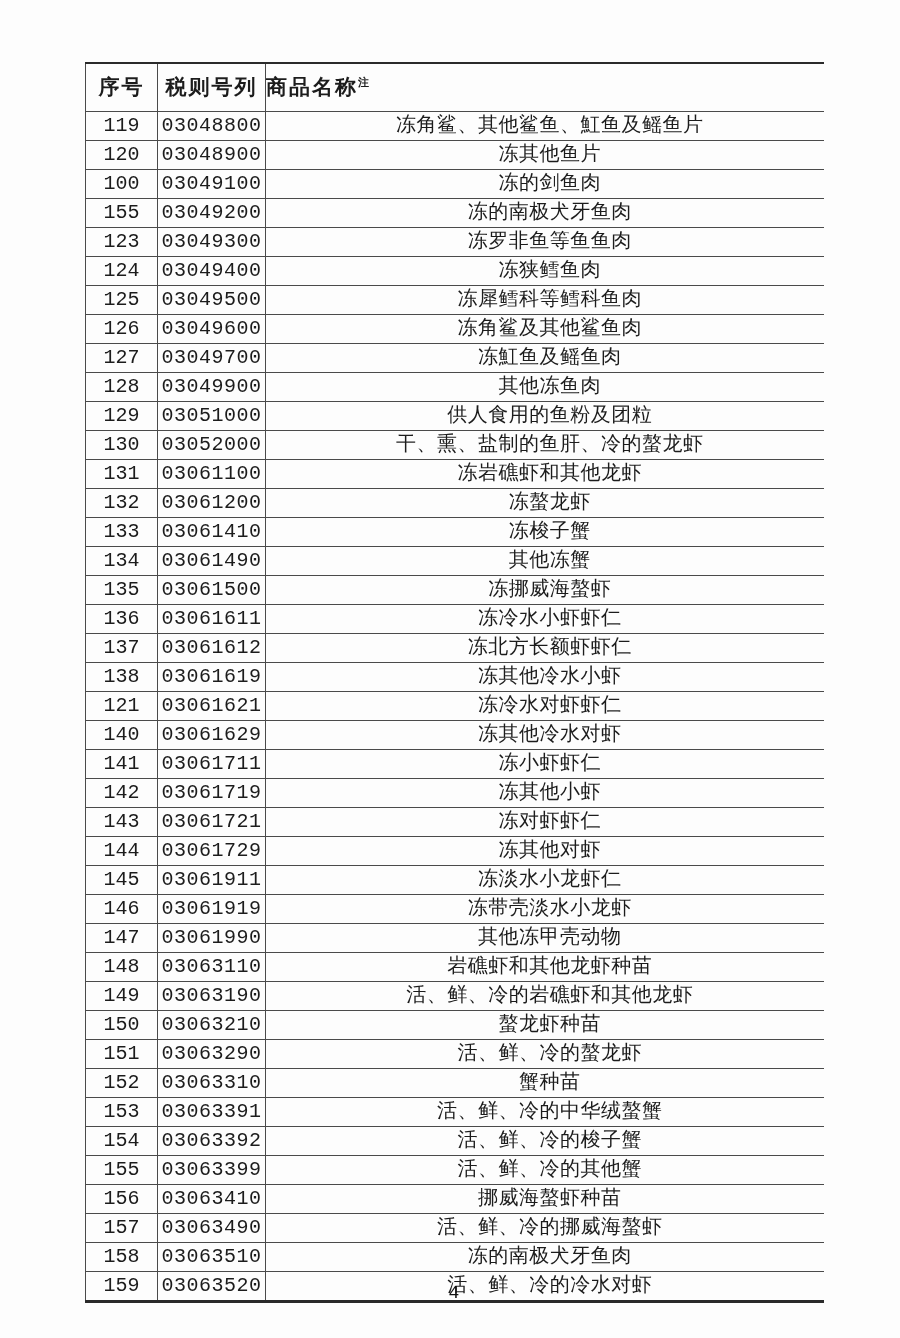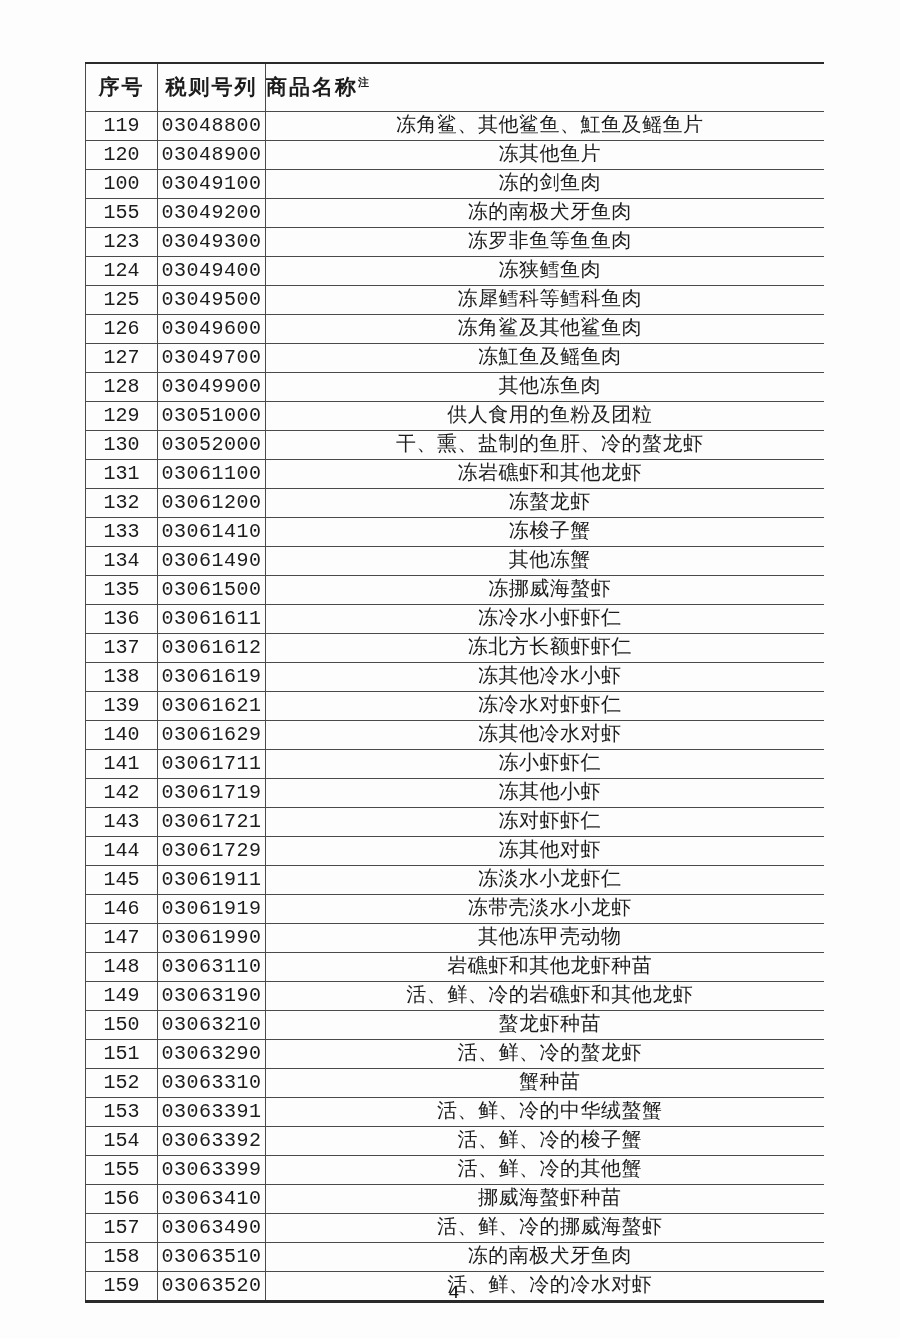--- a/index.html
+++ b/index.html
@@ -187,21 +187,21 @@
           <td class="col-seq">137</td>
           <td class="col-code">03061612</td>
           <td class="col-name">冻北方长额虾虾仁</td>
         </tr>
         <tr>
           <td class="col-seq">138</td>
           <td class="col-code">03061619</td>
           <td class="col-name">冻其他冷水小虾</td>
         </tr>
         <tr>
-          <td class="col-seq">139</td>
+          <td class="col-seq">121</td>
           <td class="col-code">03061621</td>
           <td class="col-name">冻冷水对虾虾仁</td>
         </tr>
         <tr>
           <td class="col-seq">140</td>
           <td class="col-code">03061629</td>
           <td class="col-name">冻其他冷水对虾</td>
         </tr>
         <tr>
           <td class="col-seq">141</td>

